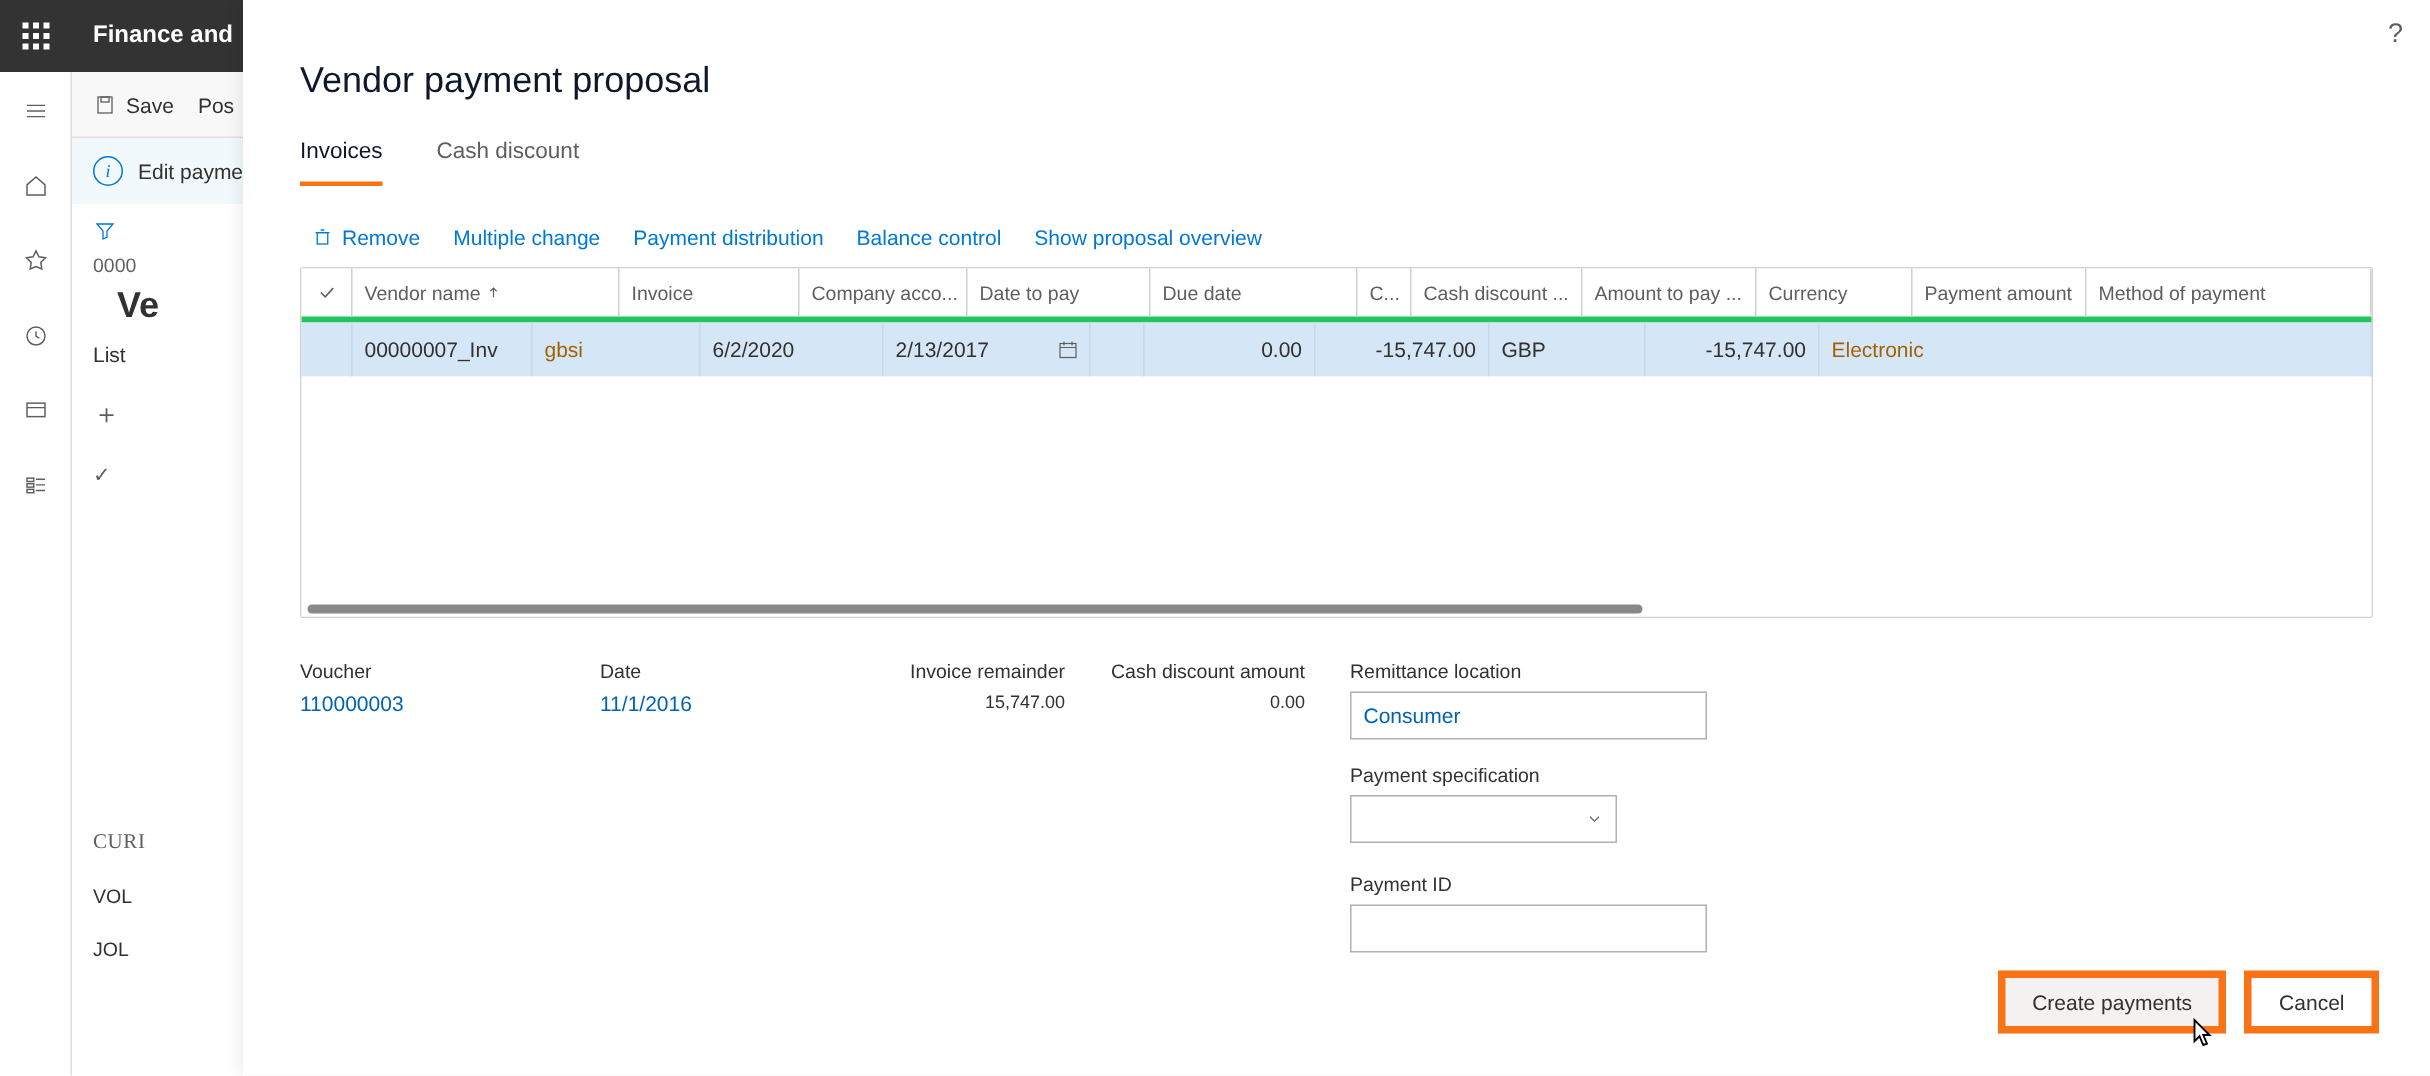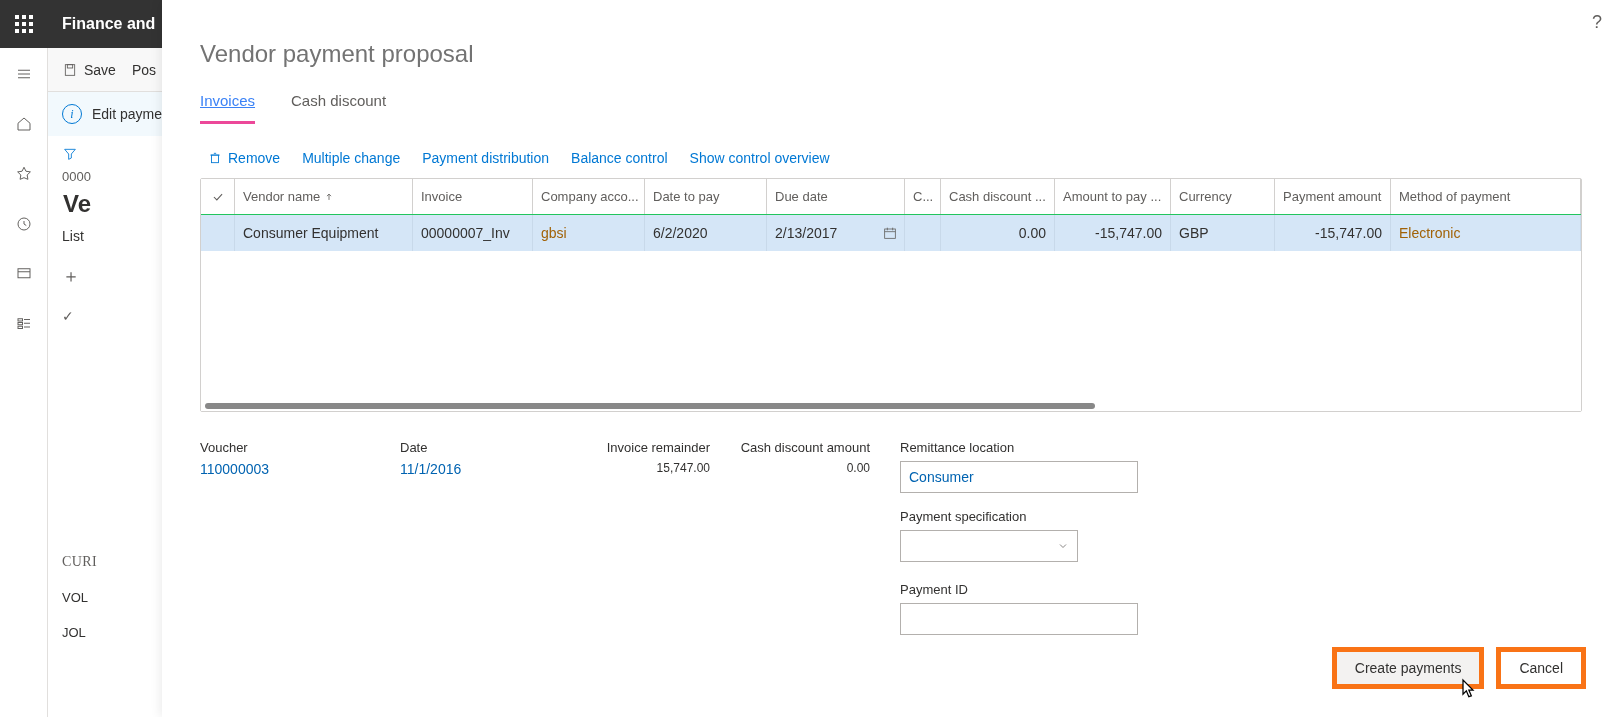--- a/index.html
+++ b/index.html
@@ -50,46 +50,46 @@
     display:flex; align-items:center; padding-left:14px; gap:10px; color:#323130;
   }
   .info-circle { width:20px;height:20px;border:1px solid #0078d4;border-radius:50%;display:flex;align-items:center;justify-content:center;color:#0078d4;font-size:12px;font-style:italic;font-family:Georgia,serif;}
 
   .bg-content {
     position:absolute; top:136px; left:48px; width:140px; bottom:0;
     padding:10px 0 0 14px; color:#323130;
   }
   .bg-filter { color:#0078d4; margin-bottom:4px; }
   .bg-filter svg{width:16px;height:16px;stroke:#0078d4;fill:none;stroke-width:1.3;}
-  .bg-h1 { font-size:24px; font-weight:600; margin:6px 1px 10px; }
+  .bg-h1 { font-size:24px; font-weight:600; margin:6px 16px 10px; }
   .bg-tab { font-size:14px; margin-bottom:20px;}
   .bg-plus { font-size:18px; color:#605e5c; margin-bottom:20px;}
   .bg-check { margin-top:20px; color:#605e5c;}
   .bg-section { font-size:14px; color:#605e5c; letter-spacing:0.4px; margin-top:230px;font-family:Liberation Serif, serif;}
   .bg-label { font-size:13px; color:#323130; margin-top:20px;}
 
   
   .modal {
     position:absolute; top:0; left:162px; right:0; bottom:0;
     background:#fff; box-shadow:-2px 0 10px rgba(0,0,0,.08);
     padding:40px 38px 20px 38px;
     display:flex; flex-direction:column;
   }
   .modal-help { position:absolute; top:12px; right:18px; font-size:18px; color:#605e5c; cursor:pointer;}
-  .modal-title { font-size:24px; font-weight:400; color:#737373; margin:0 0 20px 0;}
+  .modal-title { font-size:24px; font-weight:400; color:#0f172a; margin:0 0 20px 0;}
   .modal-tabs { display:flex; gap:36px; border-bottom:none; margin-bottom:18px;}
   .modal-tab { padding:4px 0 12px; font-size:15px; color:#605e5c; cursor:pointer;}
-  .modal-tab.active { color:#3b82f6; border-bottom:3px solid #ec4899;text-decoration:underline;}
+  .modal-tab.active { color:#0f172a; border-bottom:3px solid #f97316;}
   .toolbar { display:flex; align-items:center; gap:22px; padding:8px 0 12px 8px;}
   .tb-link { color:#0078d4; cursor:pointer; font-size:14px; display:flex; align-items:center; gap:6px;}
   .tb-link svg{width:14px;height:14px;stroke:#0078d4;fill:none;stroke-width:1.5;}
 
   
   .grid { border:1px solid #d2d0ce; border-radius:2px; }
-  .ghead { display:flex; background:#fff; border-bottom:1px solid #22c55e; height:36px; align-items:stretch;}
+  .ghead { display:flex; background:#fff; border-bottom:4px solid #22c55e; height:36px; align-items:stretch;}
   .ghead .gc { border-right:1px solid #d2d0ce; padding:0 8px; display:flex; align-items:center; color:#605e5c; font-size:13px; overflow:hidden; white-space:nowrap; text-overflow:ellipsis;}
   .gc.check { width:34px; justify-content:center;}
   .gc.check svg{width:14px;height:14px;stroke:#605e5c;fill:none;stroke-width:1.8;}
   .gc.sort svg{width:10px;height:10px;stroke:#605e5c;fill:none;stroke-width:2;margin-left:4px;}
   .grow { display:flex; height:36px; align-items:stretch; background:#d5e6f7;}
   .grow .gc { border-right:1px solid #c8d9ea; padding:0 8px; display:flex; align-items:center; font-size:14px; overflow:hidden; white-space:nowrap;}
   .gc.num { justify-content:flex-end;}
   .gc.link { color:#a16207;}
   .gc.date-with-icon { position:relative;}
   .cal-icon { position:absolute; right:6px; top:50%; transform:translateY(-50%); width:16px; height:16px; }
@@ -231,21 +231,21 @@
         <svg viewBox="0 0 24 24">
             <rect x="6" y="7" width="12" height="13"></rect>
             <line x1="4" y1="7" x2="20" y2="7"></line>
             <line x1="10" y1="4" x2="14" y2="4"></line>
           </svg>
         <span>Remove</span>
       </span>
       <span class="tb-link">Multiple change</span>
       <span class="tb-link">Payment distribution</span>
       <span class="tb-link">Balance control</span>
-      <span class="tb-link">Show control overview</span>
+      <span class="tb-link">Show proposal overview</span>
     </div>
 
     <div class="grid">
       <div class="ghead">
         <div class="gc check col0">
             <svg viewBox="0 0 24 24">
               <polyline points="5 12 10 17 19 7"></polyline>
             </svg>
           </div>
         <div class="gc sort col1">
@@ -261,21 +261,20 @@
         <div class="gc col5">Due date</div>
         <div class="gc col6">C...</div>
         <div class="gc col7">Cash discount ...</div>
         <div class="gc col8">Amount to pay ...</div>
         <div class="gc col9">Currency</div>
         <div class="gc col10">Payment amount</div>
         <div class="gc col11">Method of payment</div>
       </div>
       <div class="grow">
         <div class="gc check col0"></div>
-        <div class="gc col1">Consumer Equipment</div>
         <div class="gc col2">00000007_Inv</div>
         <div class="gc link col3">gbsi</div>
         <div class="gc col4">6/2/2020</div>
         <div class="gc col5 date-with-icon">
           <span>2/13/2017</span>
           <span class="cal-icon"><svg viewBox="0 0 24 24">
                 <rect x="4" y="6" width="16" height="14"></rect>
                 <line x1="4" y1="10" x2="20" y2="10"></line>
                 <line x1="8" y1="4" x2="8" y2="8"></line>
                 <line x1="16" y1="4" x2="16" y2="8"></line>

